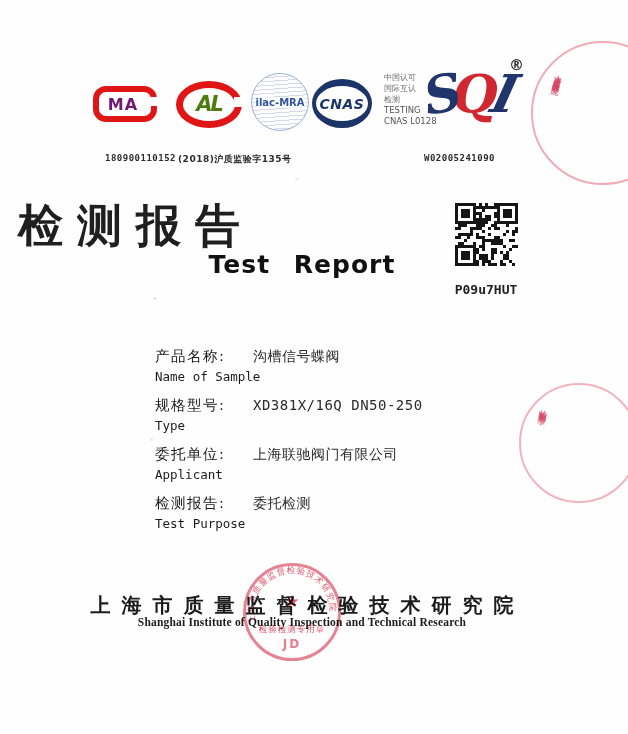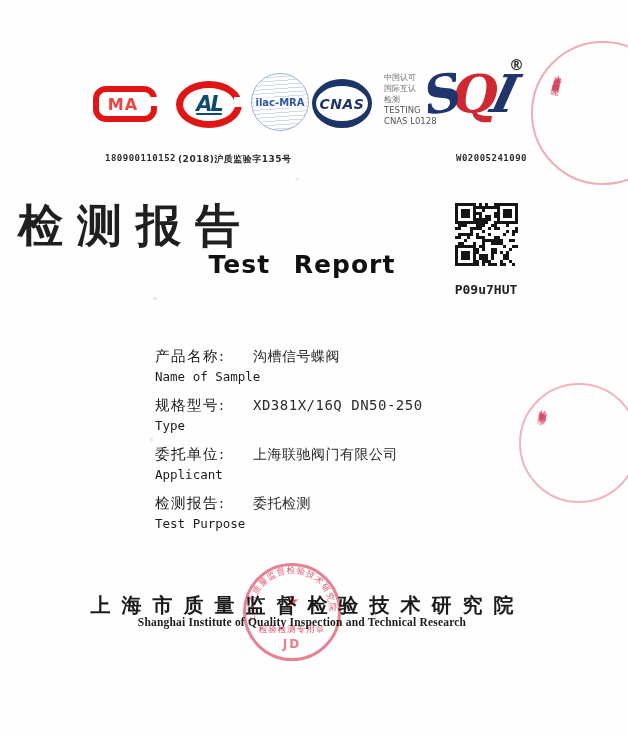--- a/index.html
+++ b/index.html
@@ -3,26 +3,26 @@
 <meta charset="utf-8">
 <style>
   html,body{margin:0;padding:0;background:#fff;}
   .page{position:relative;width:628px;height:734px;background:#fefefe;overflow:hidden;
         font-family:"DejaVu Sans","Liberation Sans",sans-serif;color:#222;}
 
   
   .cma{position:absolute;left:93px;top:86px;width:52px;height:24px;border:6px solid #e01616;
        border-radius:13px;display:flex;align-items:center;justify-content:center;}
   .cma:after{content:"";position:absolute;right:-7px;top:5px;width:9px;height:9px;background:#fefefe;}
-  .cma-t{font-size:16px;font-weight:bold;color:#ef4444;letter-spacing:1px;margin-right:4px;}
+  .cma-t{font-size:16px;font-weight:bold;color:#701a75;letter-spacing:1px;margin-right:4px;}
 
   .cal{position:absolute;left:176px;top:81px;width:52px;height:33px;border:7px solid #e01616;
        border-radius:50%;display:flex;align-items:center;justify-content:center;}
   .cal:after{content:"";position:absolute;right:-8px;top:9px;width:9px;height:10px;background:#fefefe;}
-  .cal-t{font-size:21px;font-weight:bold;font-style:italic;color:#0c4a6e;letter-spacing:-2px;margin-top:-2px;text-decoration:underline;}
+  .cal-t{font-size:21px;font-weight:bold;font-style:italic;color:#4d7c0f;letter-spacing:-2px;margin-top:-2px;}
 
   .ilac{position:absolute;left:251px;top:73px;width:56px;height:56px;border-radius:50%;
         border:1px solid #9ab1d6;
         background:repeating-linear-gradient(176deg,rgba(90,125,185,.28) 0 1px,transparent 1px 4px);
         display:flex;align-items:center;justify-content:center;}
   .ilac-t{font-size:10px;font-weight:bold;color:#33569c;background:rgba(255,255,255,.65);padding:0 1px;}
 
   .cnas{position:absolute;left:312px;top:79px;width:52px;height:35px;border:solid #1c3468;
         border-width:7px 4px;border-radius:50%;display:flex;align-items:center;justify-content:center;}
   .cnas-t{font-size:14px;font-weight:bold;color:#1c3468;letter-spacing:.5px;font-style:italic;}
@@ -37,21 +37,21 @@
   .sqi-q{color:#d02830;margin-left:-9px;}
   .sqi-i{color:#20356b;margin-left:-5px;transform:skewX(-14deg);}
   .sqi-r{position:absolute;right:-4px;top:-4px;font-size:15px !important;font-style:normal !important;
          color:#333;line-height:15px !important;font-family:"DejaVu Sans",sans-serif !important;}
 
   
   .nums{position:absolute;left:0;top:153px;width:628px;font-family:"DejaVu Sans Mono","Liberation Mono",monospace;
         font-size:9px;font-weight:bold;color:#2c2c2c;letter-spacing:.5px;}
   .num-l{position:absolute;left:105px;}
   .num-m{position:absolute;left:178px;font-family:"DejaVu Sans",sans-serif;}
-  .num-r{position:absolute;left:424px;margin-left:32px;}
+  .num-r{position:absolute;left:424px;}
 
   
   .title-zh{position:absolute;left:0;top:192px;width:604px;margin:4px;text-align:left;
             font-size:45px;font-weight:bold;color:#1f1f1f;letter-spacing:14px;text-indent:14px;}
   .title-en{position:absolute;left:0;top:250px;width:604px;text-align:center;
             font-size:25px;font-weight:800;color:#111;letter-spacing:1px;word-spacing:14px;}
 
   
   .qr{position:absolute;left:455px;top:203px;}
   .qr-label{position:absolute;left:446px;top:282px;width:80px;text-align:center;

